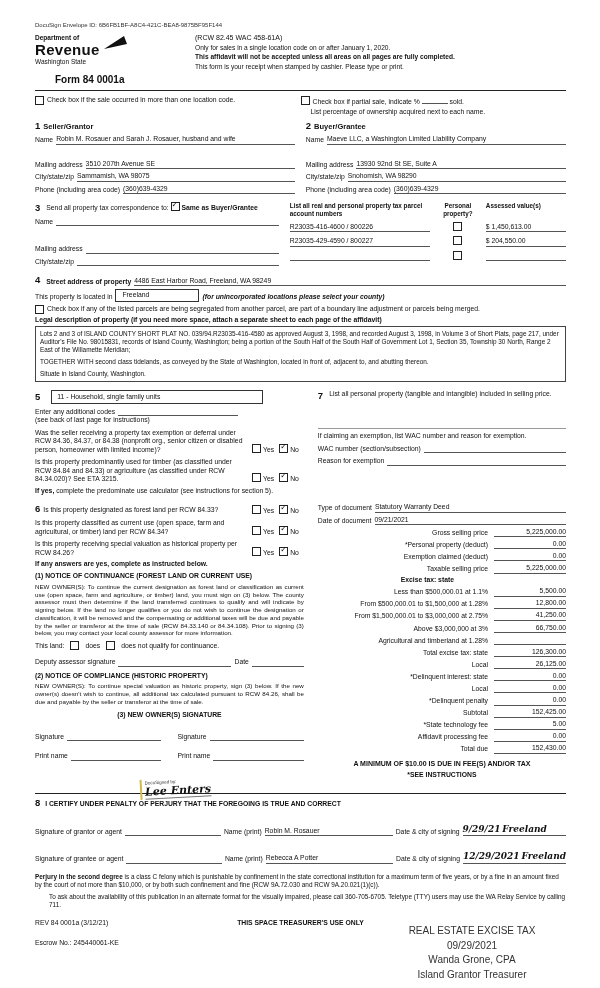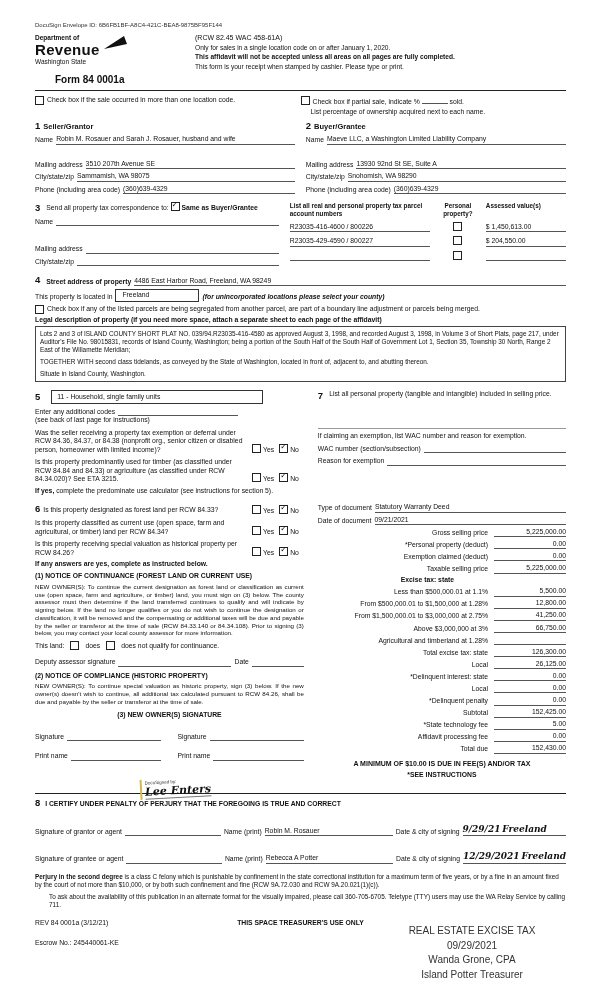--- a/index.html
+++ b/index.html
@@ -475,16 +475,16 @@
     <span class="frev">REV 84 0001a (3/12/21)</span>
     <span class="ftreas">THIS SPACE TREASURER'S USE ONLY</span>
     <span style="width:33%;"></span>
   </div>
   <div class="escrow">Escrow No.: 245440061-KE</div>
 
   <div class="treas-stamp">
     <div>REAL ESTATE EXCISE TAX</div>
     <div>09/29/2021</div>
     <div>Wanda Grone, CPA</div>
-    <div>Island Potter Treasurer</div>
+    <div>Island Grantor Treasurer</div>
   </div>
 
 </div>
 
 </body></html>

